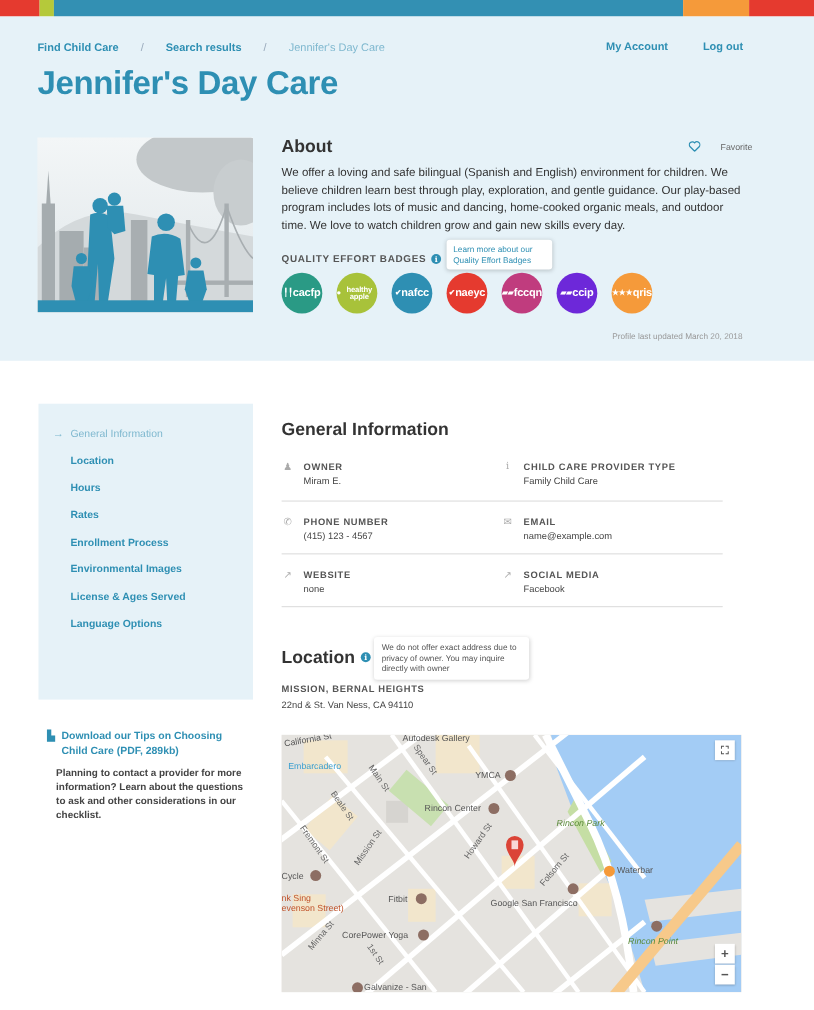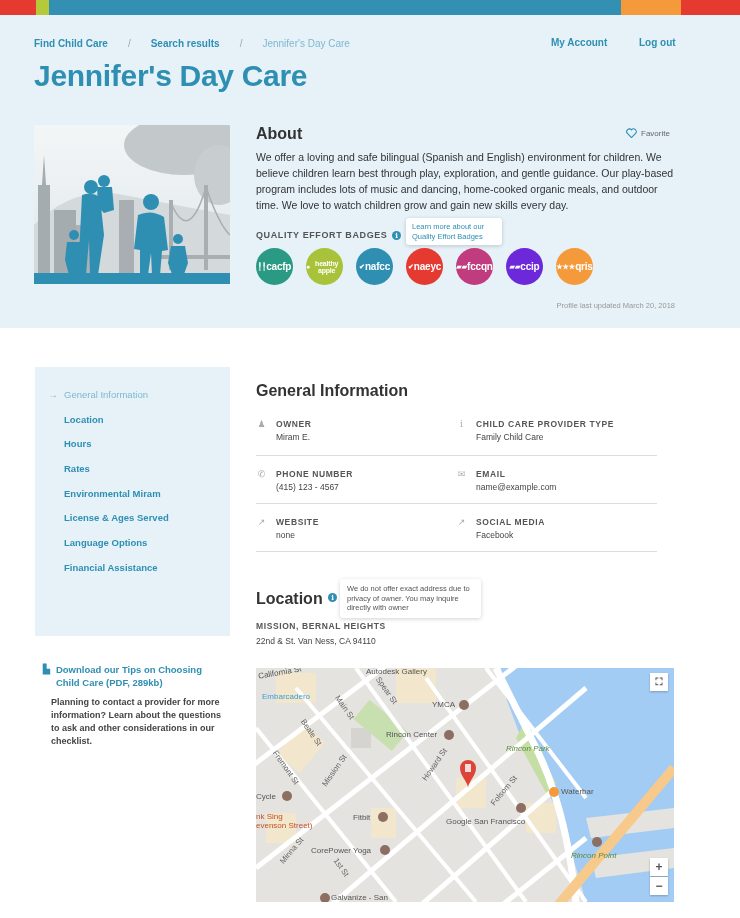--- a/index.html
+++ b/index.html
@@ -15,21 +15,21 @@
   .breadcrumb { position: absolute; left: 34px; top: 23px; font-size: 10px; font-weight: bold; display: flex; gap: 20px; color: #2e8fb3; }
   .breadcrumb .sep { color: #9ab; font-weight: normal; }
   .breadcrumb .current { color: #7fb8cf; font-weight: normal; }
   .account-links { position: absolute; top: 22px; right: 0; }
   .account-links a { position: absolute; font-size: 10px; font-weight: bold; color: #2e8fb3; text-decoration: none; white-space: nowrap; }
   .page-title { position: absolute; left: 34px; top: 44px; font-size: 30px; font-weight: bold; color: #2e8fb3; letter-spacing: -0.3px; }
 
   .hero-image { position: absolute; left: 34px; top: 110px; width: 196px; height: 159px; overflow: hidden; background: linear-gradient(#f3f6f7, #dfe6e9); }
 
   .about-title { position: absolute; left: 256px; top: 110px; font-size: 16px; font-weight: bold; color: #333; }
-  .favorite { position: absolute; left: 626px; top: 113px; display: flex; align-items: center; gap: 4px; font-size: 8px; color: #666; cursor: pointer; justify-content: center; }
+  .favorite { position: absolute; left: 626px; top: 113px; display: flex; align-items: center; gap: 18px; font-size: 8px; color: #666; cursor: pointer; justify-content: center; }
   .about-text { position: absolute; left: 256px; top: 134px; width: 425px; font-size: 10.5px; line-height: 16px; color: #333; }
 
   .badges-label { position: absolute; left: 256px; top: 215px; font-size: 9px; font-weight: bold; letter-spacing: 0.6px; color: #555; display: flex; align-items: center; gap: 5px; }
   .info-dot { width: 9px; height: 9px; border-radius: 50%; background: #2e8fb3; color: #fff; font-size: 7px; font-weight: bold; display: inline-flex; align-items: center; justify-content: center; font-family: "DejaVu Serif", serif; }
   .tooltip { position: absolute; background: #fff; border-radius: 3px; box-shadow: 0 1px 4px rgba(0,0,0,0.18); font-size: 7.5px; line-height: 9.5px; padding: 4px 6px; }
   .tooltip.badge-tip { left: 406px; top: 203px; width: 96px; color: #2e8fb3; }
   .badges { position: absolute; left: 256px; top: 233px; display: flex; gap: 13px; }
   .badge { width: 37px; height: 37px; border-radius: 50%; color: #fff; display: flex; flex-direction: row; align-items: center; justify-content: center; font-weight: bold; cursor: pointer; }
   .badge .glyph { font-size: 7px; line-height: 8px; height: 8px; }
   .badge .lbl { font-size: 10px; line-height: 11px; letter-spacing: -0.2px; }
@@ -171,24 +171,24 @@
 </div>
 
 <nav class="sidebar">
   <div class="side-item active">
     <span class="arrow">→</span>
     <span>General Information</span>
   </div>
   <div class="side-item">Location</div>
   <div class="side-item">Hours</div>
   <div class="side-item">Rates</div>
-  <div class="side-item">Environmental Miram</div>
+  <div class="side-item">Enrollment Process</div>
+  <div class="side-item">Environmental Images</div>
   <div class="side-item">License &amp; Ages Served</div>
   <div class="side-item">Language Options</div>
-  <div class="side-item">Financial Assistance</div>
 </nav>
 
 <div class="download">
   <div class="link">
     <span class="pdf">▙</span>
     <span>Download our Tips on Choosing Child Care (PDF, 289kb)</span>
   </div>
   <p class="desc">Planning to contact a provider for more information? Learn about the questions to ask and other considerations in our checklist.</p>
 </div>
 

